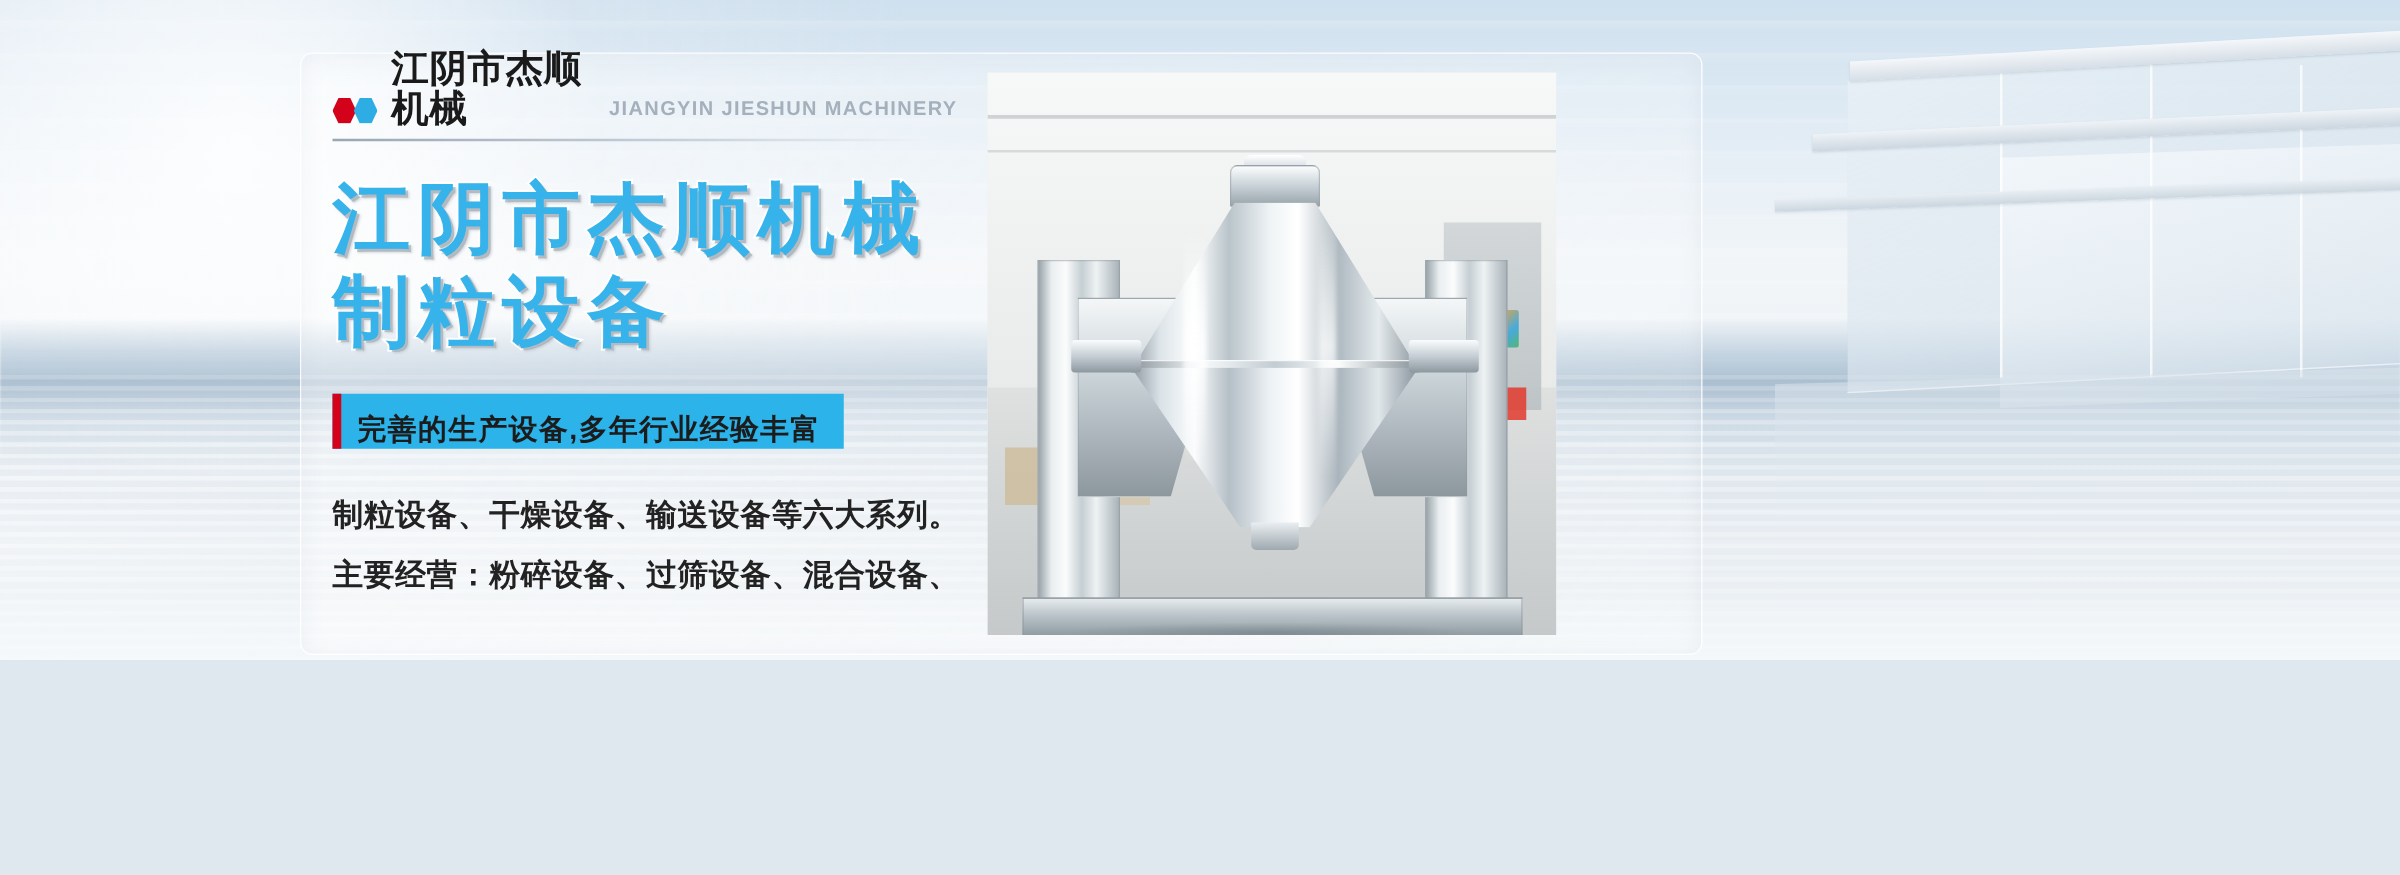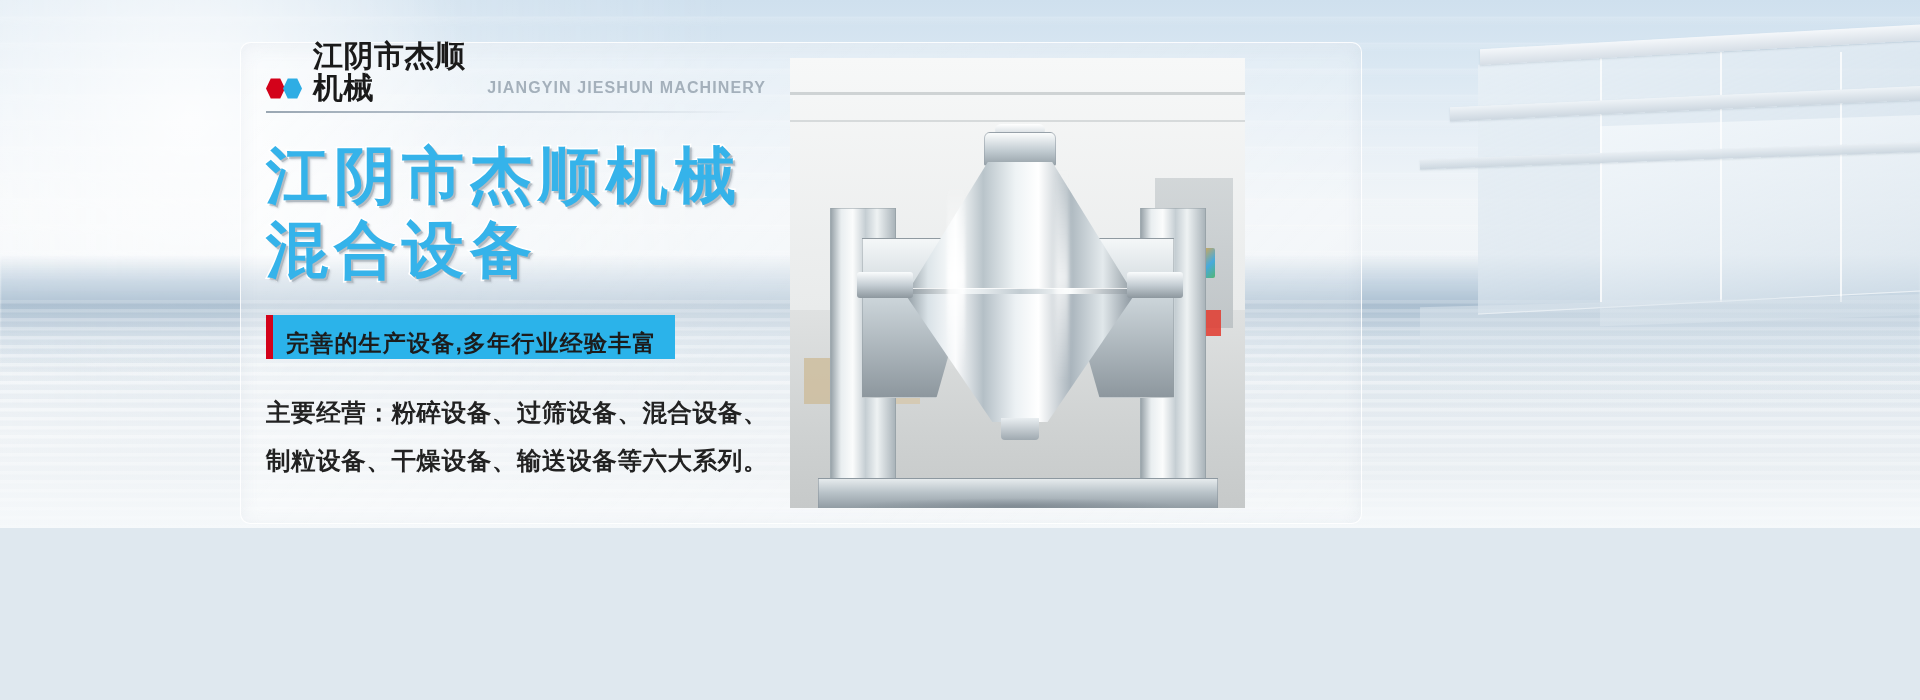--- a/index.html
+++ b/index.html
@@ -361,30 +361,30 @@
         <span class="hexr"></span>
         <span class="hexb"></span>
       </span>
       <span class="brand-cn">江阴市杰顺机械</span>
       <span class="brand-en">JIANGYIN JIESHUN MACHINERY</span>
     </div>
     <div class="brand-rule"></div>
 
     <div class="headline">
       <div class="headline-line">江阴市杰顺机械</div>
-      <div class="headline-line">混合设备</div>
+      <div class="headline-line">制粒设备</div>
     </div>
 
     <div class="highlight">
       <span class="highlight-text">完善的生产设备,多年行业经验丰富</span>
     </div>
 
     <div class="body-copy">
+      <div class="body-line">制粒设备、干燥设备、输送设备等六大系列。</div>
       <div class="body-line">主要经营：粉碎设备、过筛设备、混合设备、</div>
-      <div class="body-line">制粒设备、干燥设备、输送设备等六大系列。</div>
     </div>
 
   </div>
 
   <div class="photo">
     <div class="ph-wall"></div>
     <div class="ph-beam"></div>
     <div class="ph-beam2"></div>
     <div class="ph-floor"></div>
     <div class="ph-shelf"></div>

